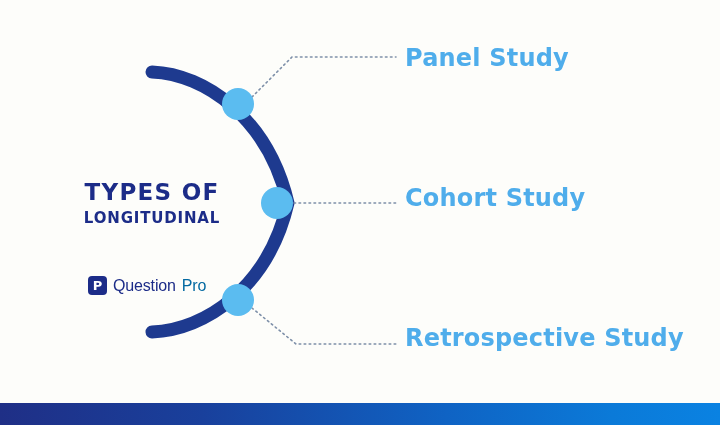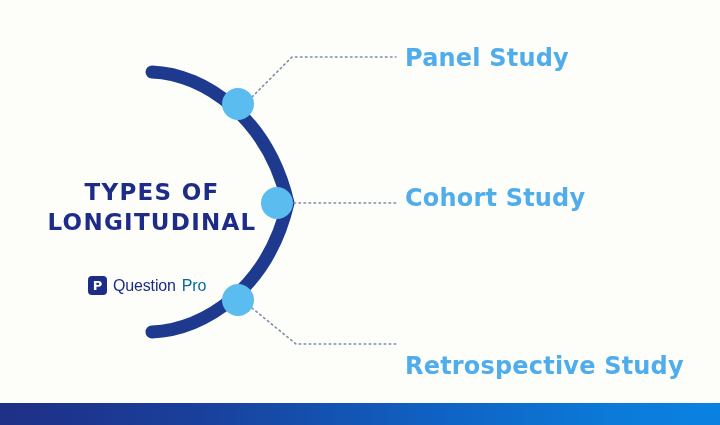--- a/index.html
+++ b/index.html
@@ -38,21 +38,21 @@
     margin-top: 39px;
   }
   .title-line {
     display: block;
     color: #1c2c88;
     font-weight: 700;
     letter-spacing: 0.055em;
     font-family: "DejaVu Sans", sans-serif;
   }
   .title-line-1 { font-size: 23px; margin-bottom: 7px; }
-  .title-line-2 { font-size: 23px; margin-bottom: 5px; }
+  .title-line-2 { font-size: 15px; margin-bottom: 5px; }
   .title-line-3 { font-size: 31px; letter-spacing: 0.06em; }
 
   
   #brand-logo {
     position: absolute;
     left: 88px;
     top: 276px;
     display: flex;
     align-items: center;
     gap: 6px;
@@ -90,21 +90,21 @@
     color: #4fadeb;
     font-weight: 700;
     font-size: 24px;
     letter-spacing: 0.008em;
     white-space: nowrap;
     font-family: "DejaVu Sans", sans-serif;
     user-select: none;
   }
   #label-panel        { left: 405px; top: 44px;  }
   #label-cohort       { left: 405px; top: 184px; }
-  #label-retrospective{ left: 405px; top: 324px; margin-top: 28px; }
+  #label-retrospective{ left: 405px; top: 324px; }
 
   
   #bottom-bar {
     position: absolute;
     left: 0;
     top: 403px;
     width: 720px;
     height: 22px;
     background: linear-gradient(to right, #1f2f86 0%, #19409c 28%, #0f63c4 62%, #0b7ad8 85%, #0a82e2 100%);
   }

